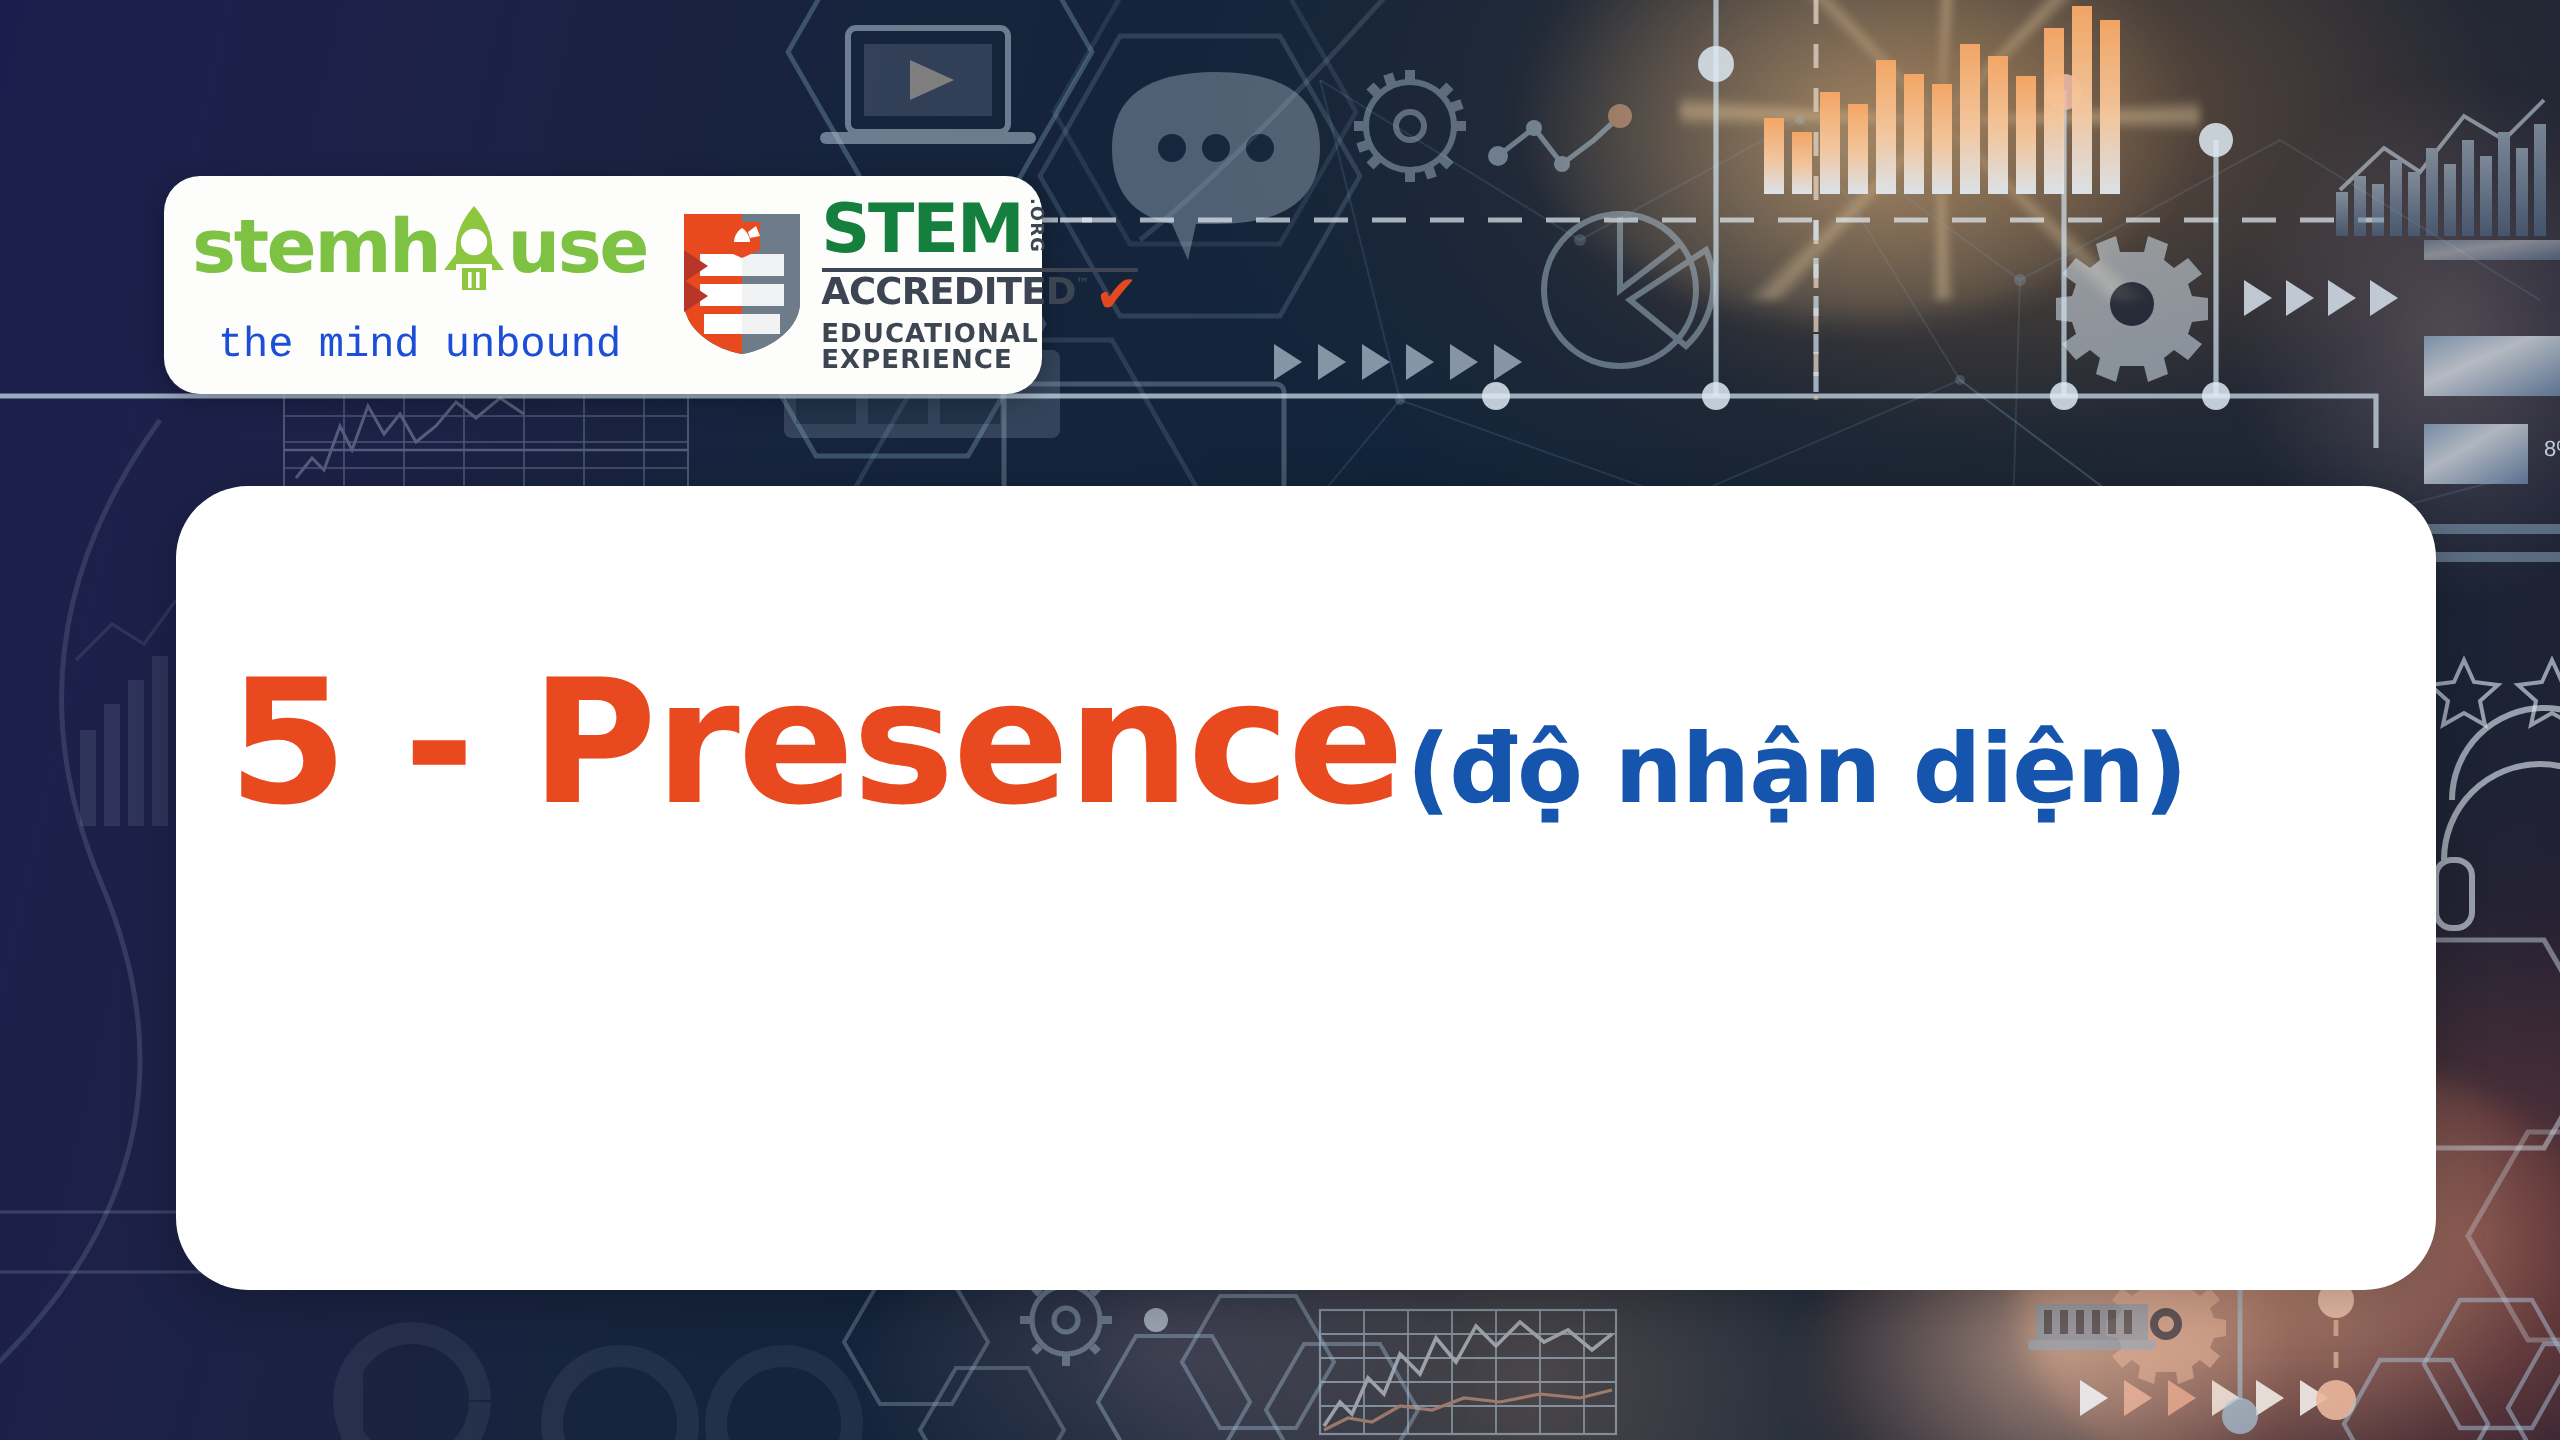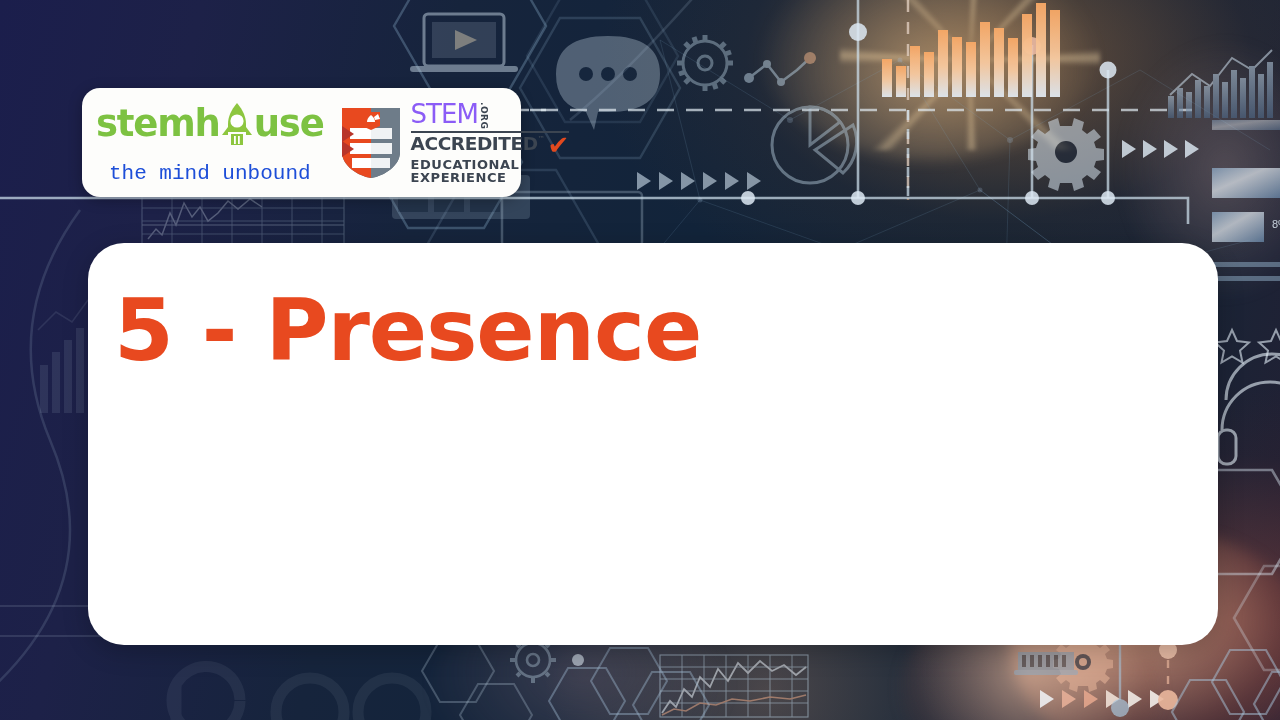--- a/index.html
+++ b/index.html
@@ -50,36 +50,36 @@
     box-shadow:0 3px 14px rgba(0,0,0,.28);}
   .logo-left{width:255px;padding-left:14px;display:flex;flex-direction:column;align-items:center;}
   .stemhouse-word{font-size:37px;font-weight:700;color:#7dc242;letter-spacing:-1.2px;line-height:1;
      display:flex;align-items:center;font-family:"DejaVu Sans",sans-serif;}
   .stemhouse-tag{font-size:21px;color:#1d4ed8;letter-spacing:0px;margin-top:15px;font-family:Liberation Mono, monospace;}
   .pill-divider{width:2px;height:70px;background:#3b3b3b;opacity:.75;margin:0 10px 0 2px;}
   .logo-right{display:flex;align-items:center;gap:9px;padding-left:4px;}
   .stem-badge{width:62px;height:74px;position:relative;}
   .stem-text{display:flex;flex-direction:column;line-height:1;}
   .stem-row1{display:flex;align-items:flex-start;}
-  .stem-big{font-size:26px;font-weight:400;color:#8b5cf6;letter-spacing:-1px;font-family:"DejaVu Sans",sans-serif;}
+  .stem-big{font-size:34px;font-weight:700;color:#15803d;letter-spacing:-1px;font-family:"DejaVu Sans",sans-serif;}
   .stem-org{font-size:9px;font-weight:800;color:#3c4551;writing-mode:vertical-rl;letter-spacing:.5px;margin-left:1px;margin-top:1px;font-family:"DejaVu Sans",sans-serif;}
   .stem-rule{height:2px;background:#3c4551;margin:2px 0 2px 0;width:100%;}
   .stem-acc{font-size:18.5px;font-weight:800;color:#3c4551;letter-spacing:-.4px;display:flex;align-items:flex-start;font-family:"DejaVu Sans",sans-serif;}
   .stem-tm{font-size:7px;font-weight:700;margin-top:1px;}
   .stem-sub{font-size:13px;font-weight:700;color:#3c4551;letter-spacing:.55px;margin-top:2px;font-family:"DejaVu Sans",sans-serif;}
   .stem-check{margin-left:3px;color:#e2491e;font-size:26px;font-weight:900;line-height:.8;}
 
   
   #main-card{position:absolute;left:88px;top:243px;width:1130px;height:402px;
     background:#ffffff;border-radius:36px;box-shadow:0 6px 26px rgba(0,0,0,.22);
     padding:0;overflow:hidden;}
   #title-line{position:absolute;left:26px;top:44px;white-space:nowrap;
     display:flex;align-items:baseline;}
   .title-main{font-family:"DejaVu Sans",sans-serif;font-size:86px;font-weight:700;
-    color:#e8491f;letter-spacing:-1px;line-height:1;}
+    color:#e8491f;letter-spacing:-1px;line-height:1;margin-top:42px;}
   .title-sub{font-family:"DejaVu Sans",sans-serif;font-size:48px;font-weight:700;
     color:#1655ad;letter-spacing:-.5px;line-height:1;margin-left:2px;}
   #body-text{position:absolute;left:28px;top:205px;width:1080px;
     font-family:"DejaVu Sans",sans-serif;font-size:26.5px;font-weight:400;color:#0e0e0e;
     line-height:1.62;letter-spacing:-.1px;}
 </style>
 </head>
 <body>
 
 <div id="stage">
@@ -523,16 +523,17 @@
           <span class="stem-check">✔</span>
         </div>
         <div class="stem-sub">EDUCATIONAL EXPERIENCE</div>
       </div>
     </div>
   </div>
 
   <div id="main-card">
     <div id="title-line">
       <span class="title-main">5 - Presence</span>
+      <span class="title-sub">(độ nhận diện)</span>
     </div>
   </div>
 
 </div>
 
 </body></html>

